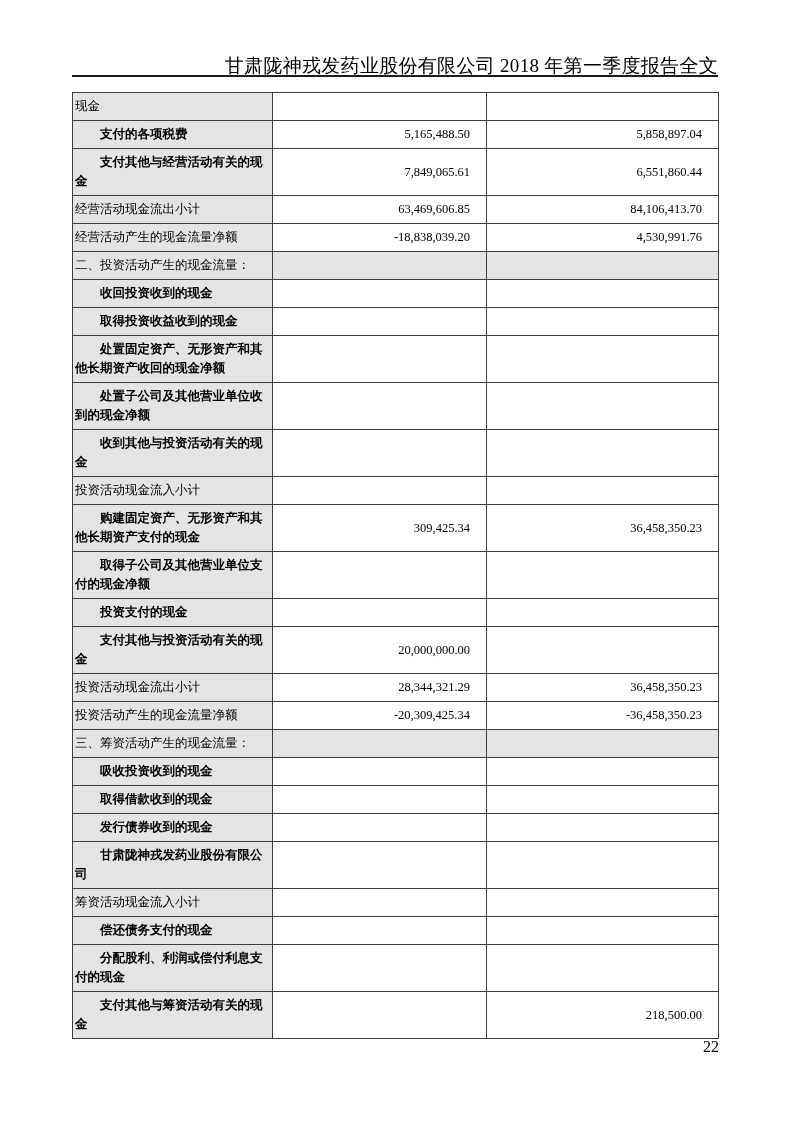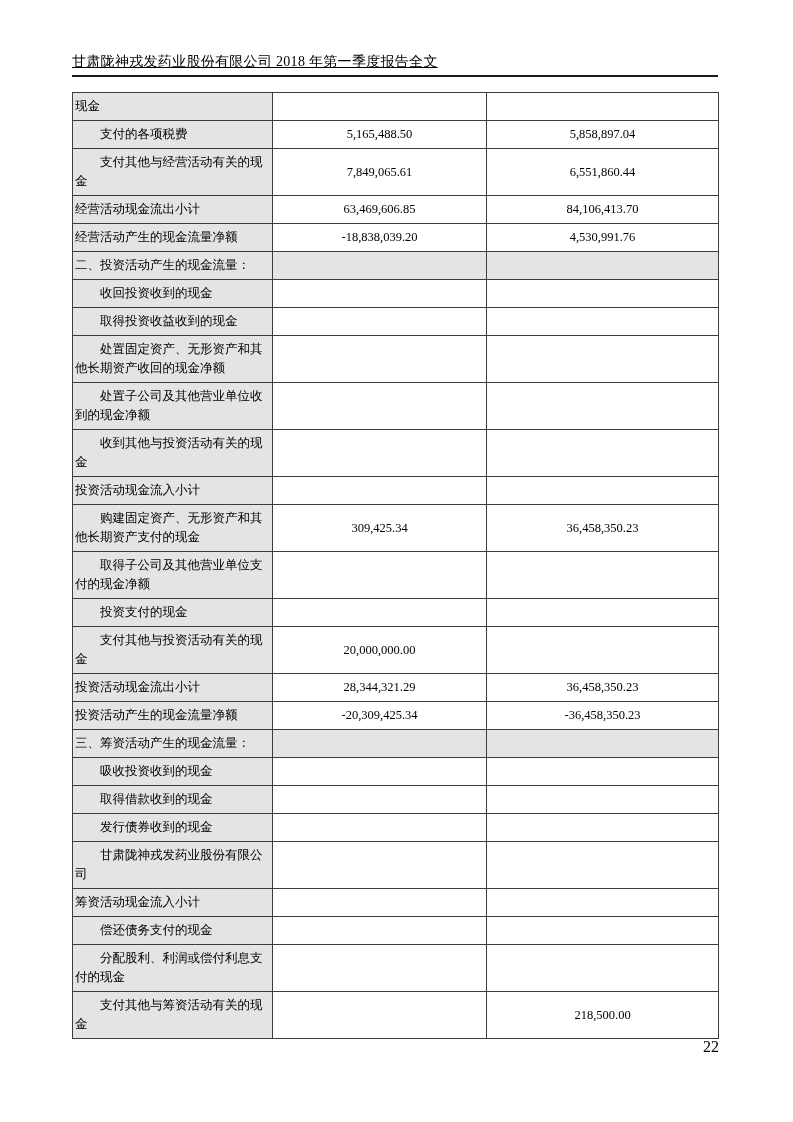--- a/index.html
+++ b/index.html
@@ -10,24 +10,24 @@
     background: #ffffff;
     font-family: "Liberation Serif", "DejaVu Serif", serif;
     color: #000000;
     overflow: hidden;
   }
   .header-title {
     position: absolute;
     top: 53px;
     left: 72px;
     width: 646px;
-    font-size: 14px;
+    text-align: right;
+    font-size: 19px;
     letter-spacing: 0.3px;
     white-space: nowrap;
-    text-decoration: underline;
   }
   .header-rule {
     position: absolute;
     top: 75px;
     left: 72px;
     width: 646px;
     height: 0;
     border-top: 2px solid #1c1c1c;
   }
   table.cashflow {
@@ -44,24 +44,24 @@
     line-height: 19px;
     vertical-align: middle;
     overflow: hidden;
     word-break: break-all;
   }
   .label-cell {
     background: #e4e4e4;
     padding: 4px 2px;
     text-align: left;
   }
-  .label-cell.indent { text-indent: 25px; }
+  .label-cell.indent { text-indent: 25px; font-weight: bold; }
   .value-cell {
     background: #ffffff;
-    text-align: center;
+    text-align: right;
     padding: 4px 16px;
     white-space: nowrap;
   }
   tr.section-row .value-cell { background: #e4e4e4; }
   .page-number {
     position: absolute;
     top: 1038px;
     left: 703px;
     font-size: 16px;
   }

